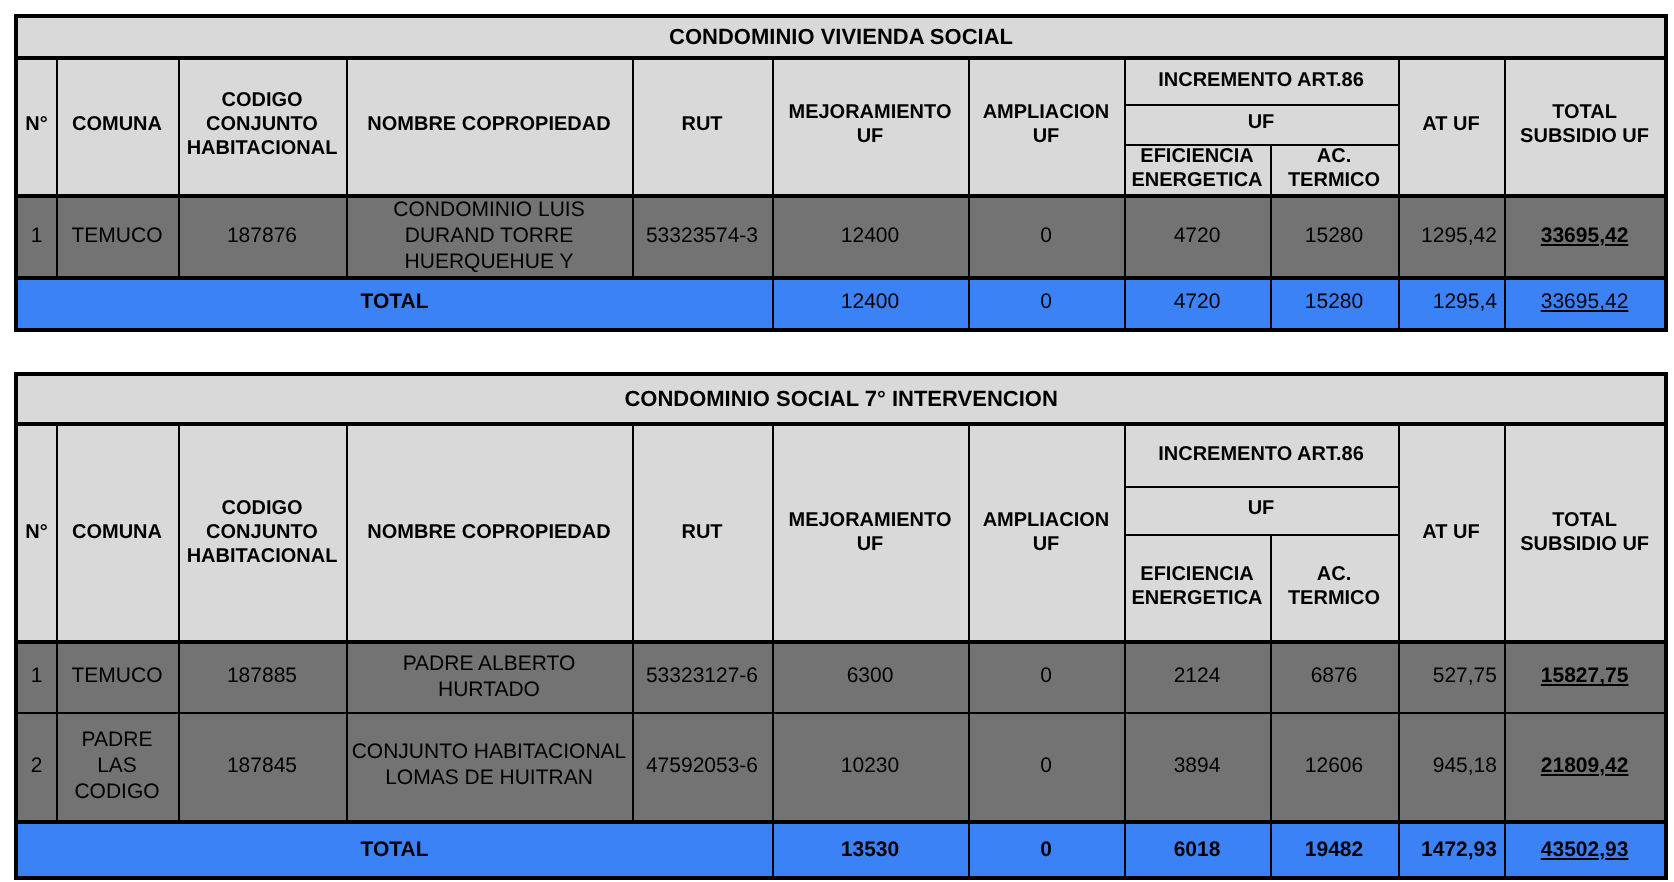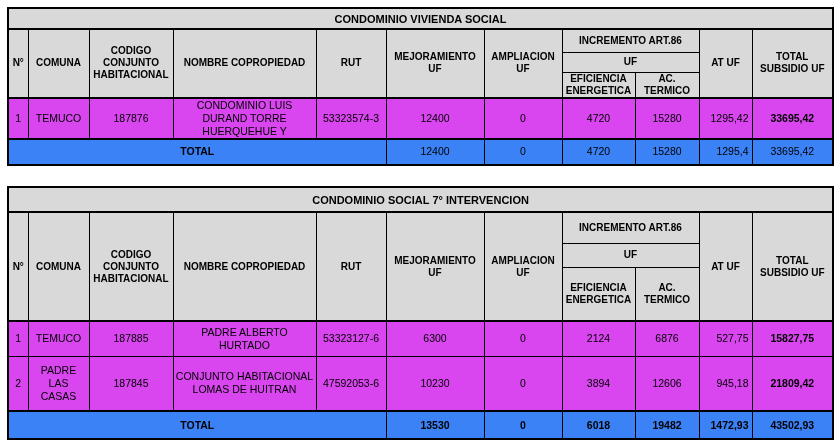--- a/index.html
+++ b/index.html
@@ -37,31 +37,31 @@
     font-size: 10px;
     line-height: 12px;
   }
   th.title-cell {
     font-size: 11px;
     border-bottom-width: 2px;
   }
   td {
     font-size: 10.5px;
     line-height: 13px;
-    background: #d946ef;
+    background: #737373;
     font-weight: normal;
   }
   tbody tr.data-row:first-child td { border-top-width: 2px; }
   tr.total-row td {
     background: #3b82f6;
     border-top-width: 2px;
     font-weight: normal;
   }
   tr.total-row td.total-label { font-weight: bold; }
-  td.col-total { font-weight: bold; }
+  td.col-total { font-weight: bold; text-decoration: underline; }
   td.col-atuf { text-align: right; padding-right: 3px; margin-left: 22px; }
   #table2 tr.total-row td { font-weight: bold; }
 
   
   #table1 tr.title-row  { height: 21px; }
   #table1 tr.hrow-1     { height: 23px; }
   #table1 tr.hrow-2     { height: 20px; }
   #table1 tr.hrow-3     { height: 25px; }
   #table1 tr.data-row   { height: 40px; }
   #table1 tr.total-row  { height: 26px; }
@@ -190,21 +190,21 @@
         <td>53323127-6</td>
         <td>6300</td>
         <td>0</td>
         <td>2124</td>
         <td>6876</td>
         <td class="col-atuf">527,75</td>
         <td class="col-total">15827,75</td>
       </tr>
       <tr class="data-row data-row-2">
         <td>2</td>
-        <td>PADRE LAS CASAS</td>
+        <td>PADRE LAS CODIGO</td>
         <td>187845</td>
         <td>CONJUNTO HABITACIONAL LOMAS DE HUITRAN</td>
         <td>47592053-6</td>
         <td>10230</td>
         <td>0</td>
         <td>3894</td>
         <td>12606</td>
         <td class="col-atuf">945,18</td>
         <td class="col-total">21809,42</td>
       </tr>

